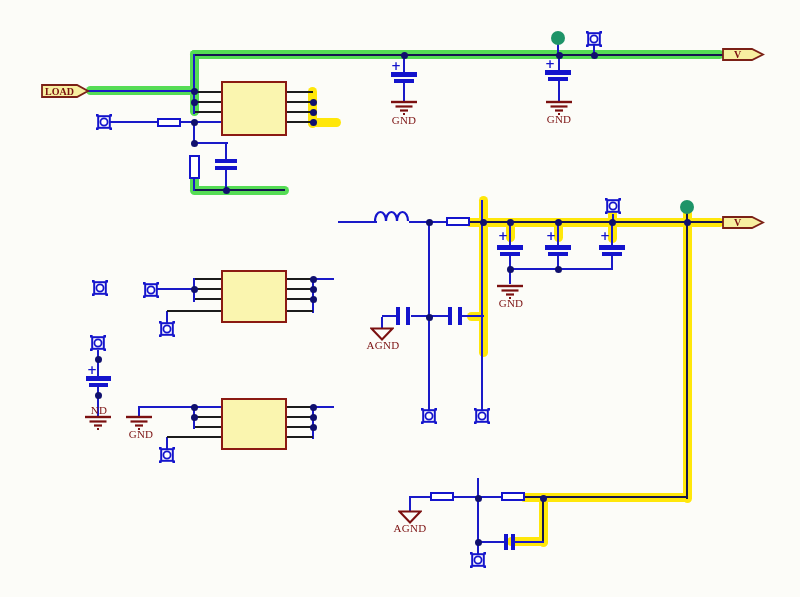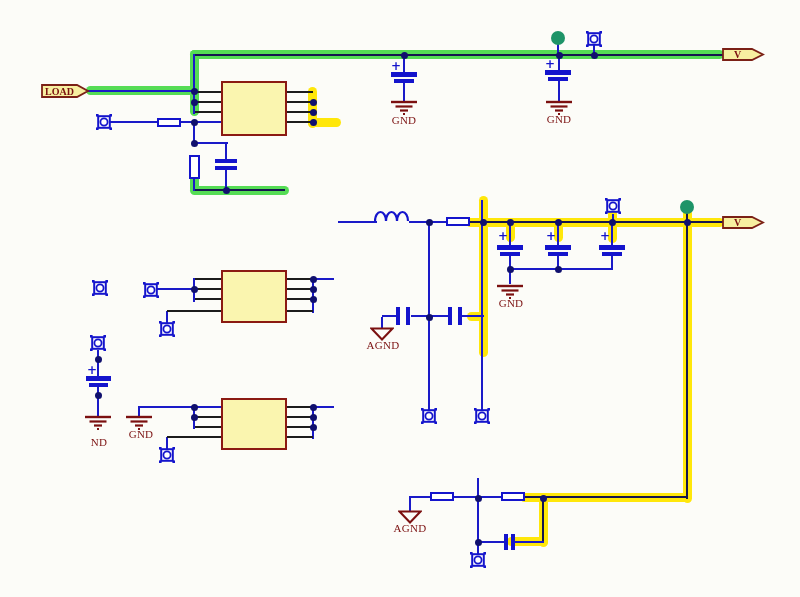--- a/index.html
+++ b/index.html
@@ -354,18 +354,18 @@
   <div class="dot" style="left:425.5px;top:313.5px"></div>
   <div class="dot" style="left:506.5px;top:265.5px"></div>
   <div class="dot" style="left:554.5px;top:265.5px"></div>
   <div class="dot" style="left:474.5px;top:494.5px"></div>
   <div class="dot" style="left:539.5px;top:494.5px"></div>
   <div class="dot" style="left:474.5px;top:538.5px"></div>
 
   <div class="lbl" style="left:404px;top:114px">GND</div>
   <div class="lbl" style="left:559px;top:113px">GND</div>
   <div class="lbl" style="left:511px;top:297px">GND</div>
-  <div class="lbl" style="left:99px;top:436px">ND</div>
+  <div class="lbl" style="left:99px;top:404px">ND</div>
   <div class="lbl" style="left:141px;top:428px">GND</div>
   <div class="lbl" style="left:383px;top:339px">AGND</div>
   <div class="lbl" style="left:410px;top:522px">AGND</div>
 
 </div>
 
 </body></html>

